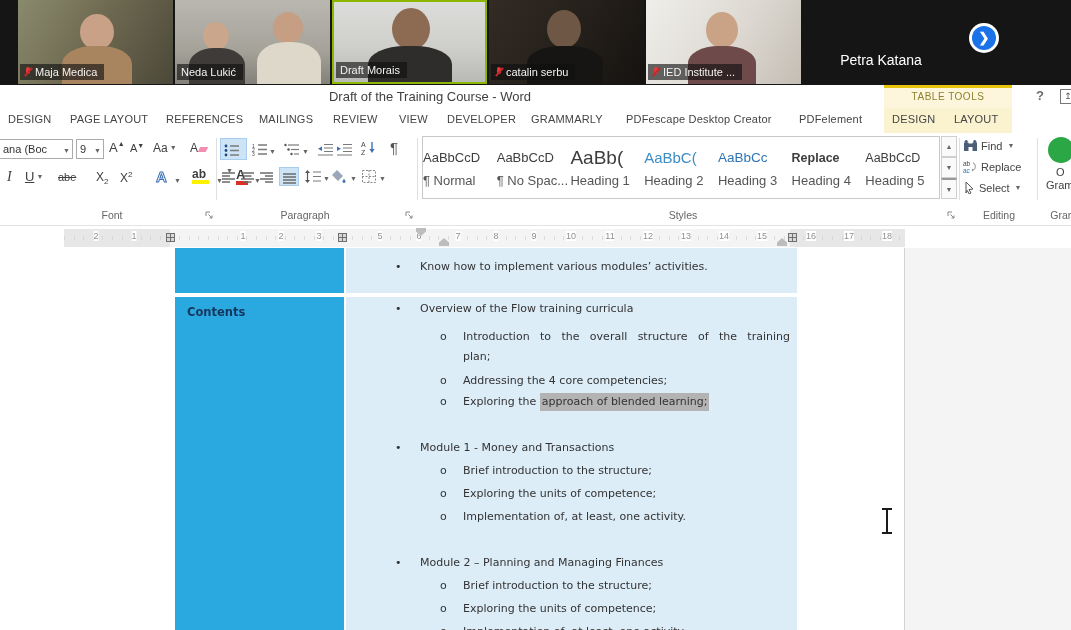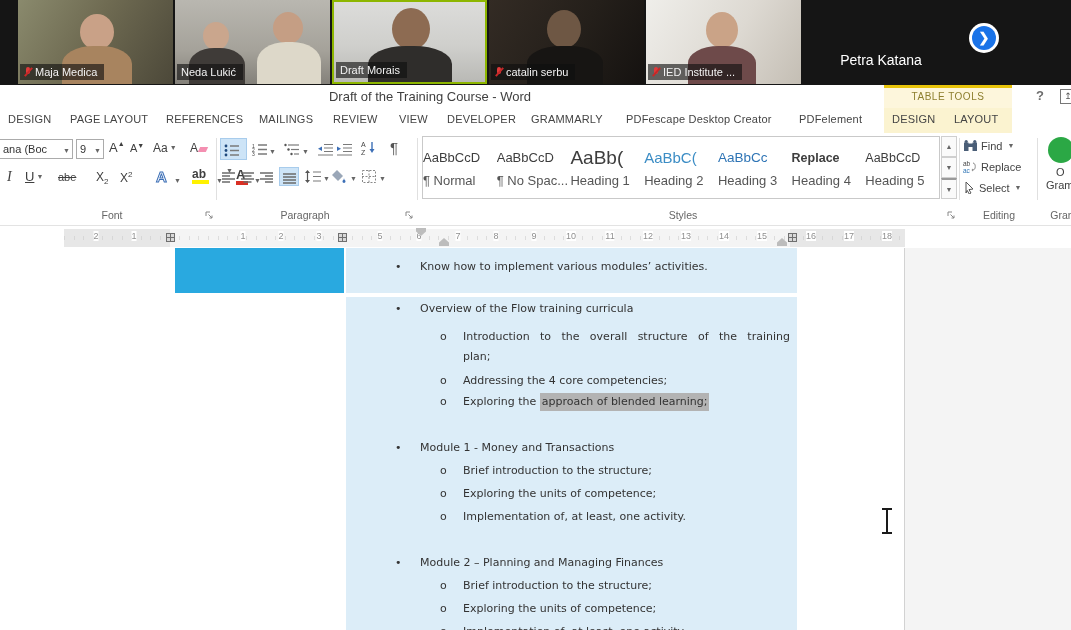--- a/index.html
+++ b/index.html
@@ -427,20 +427,23 @@
 
   <div class="cell-blue" style="top:-20px;height:65px;"></div>
   <div class="cell-light" style="top:-20px;height:65px;">
     <div class="docline" style="left:74px;top:8px;">women;</div>
     <div class="docline" style="top:32px;width:440px;">
       <span class="b1">•</span>
       <span class="t1">Know how to implement various modules’ activities.</span>
     </div>
   </div>
 
+  <div class="cell-blue" style="top:49px;height:333px;">
+    <div id="contents-hdr">Contents</div>
+  </div>
   <div class="cell-light" style="top:49px;height:333px;">
 
     <div class="docline" style="top:5px;width:440px;">
       <span class="b1">•</span>
       <span class="t1">Overview of the Flow training curricula</span>
     </div>
 
     <div class="docline" style="top:33px;width:440px;">
       <span class="b2">o</span>
       <span class="t2 just">Introduction to the overall structure of the training</span>

